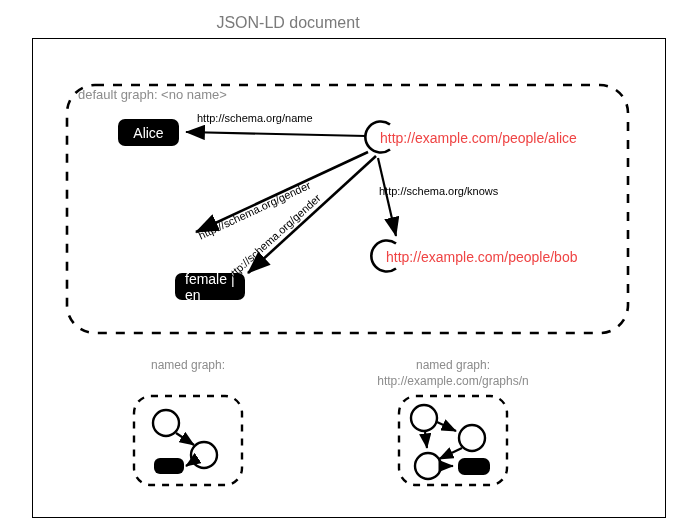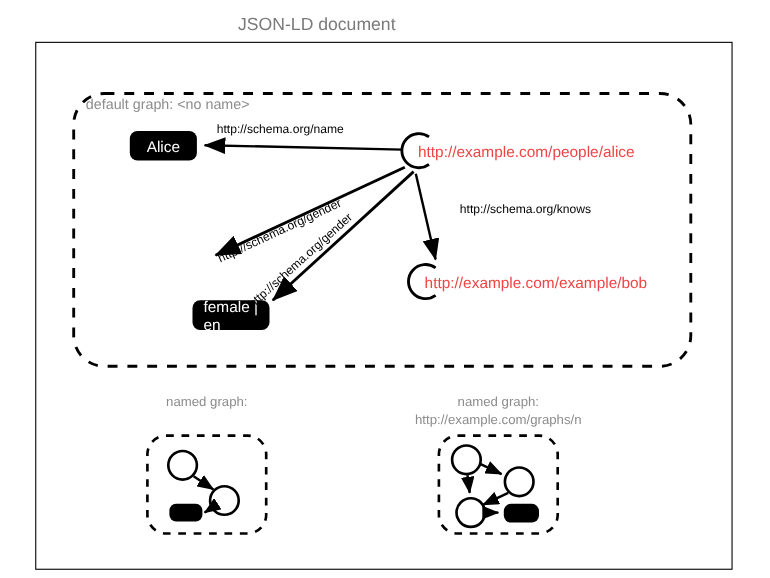--- a/index.html
+++ b/index.html
@@ -149,29 +149,29 @@
 
   <div class="txt graph-caption" style="left:78px; top:48px;margin-top:40px;">default graph: &lt;no name&gt;</div>
 
   <div class="literal" style="left:118px; top:119px; width:61px; height:27px;">Alice</div>
 
 
   <div class="literal" style="left:175px; top:273px; width:70px; height:27px;">female | en</div>
 
   <div class="iri-label" style="left:380px; top:130px;">http://example.com/people/alice</div>
 
-  <div class="iri-label" style="left:386px; top:249px;">http://example.com/example/bob</div>
+  <div class="iri-label" style="left:386px; top:249px;">http://example.com/people/bob</div>
 
   <div class="edge-label" style="left:197px; top:112px;">http://schema.org/name</div>
 
   <div class="edge-label" style="left:199px; top:230px; transform: rotate(-25deg);">http://schema.org/gender</div>
 
   <div class="edge-label" style="left:228px; top:272px; transform: rotate(-42deg);">http://schema.org/gender</div>
 
-  <div class="edge-label" style="left:379px; top:185px;margin-left:39px;">http://schema.org/knows</div>
+  <div class="edge-label" style="left:379px; top:185px;">http://schema.org/knows</div>
 
   <div class="txt ng-caption" style="left:68px; top:357px; width:240px;">
     <div>named graph:</div>
   </div>
 
   <div class="txt ng-caption" style="left:333px; top:357px; width:240px;">
     <div>named graph:</div>
     <div>http://example.com/graphs/n</div>
   </div>
 

